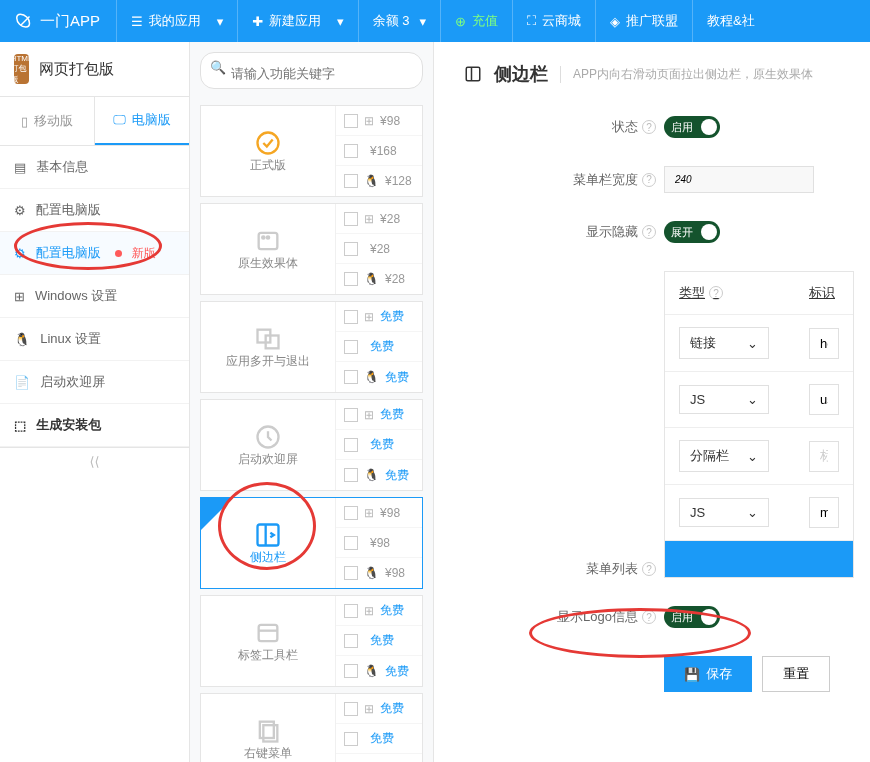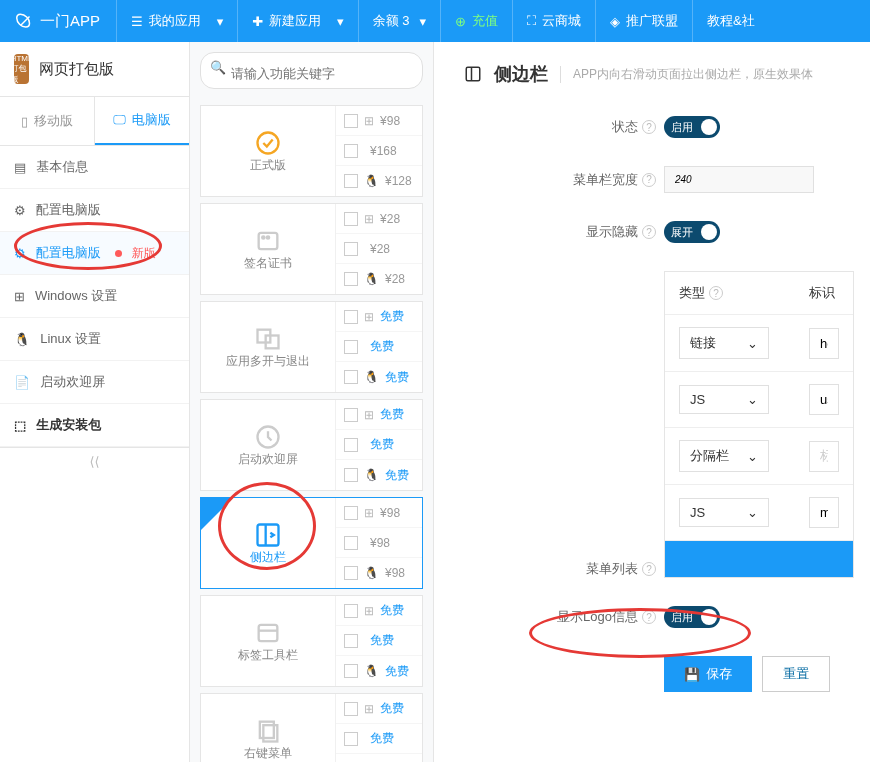--- a/index.html
+++ b/index.html
@@ -56,42 +56,42 @@
 
 
 .right-panel { flex: 1; padding: 20px 0 20px 30px; overflow: hidden; }
 .panel-header { display: flex; align-items: center; gap: 12px; padding-right: 0; margin-bottom: 30px; }
 .panel-title-icon { color: #333; }
 .panel-title { font-size: 18px; font-weight: bold; }
 .panel-desc { color: #aaa; font-size: 12px; border-left: 1px solid #ddd; padding-left: 12px; }
 .form-row { display: flex; align-items: center; margin-bottom: 28px; }
 .form-label { width: 200px; text-align: right; color: #666; padding-right: 8px; display: flex; align-items: center; justify-content: flex-end; gap: 4px; }
 .help-icon { width: 14px; height: 14px; border: 1px solid #ccc; border-radius: 50%; display: inline-flex; align-items: center; justify-content: center; font-size: 10px; color: #bbb; }
-.toggle { width: 56px; height: 22px; background: #0c4a6e; border-radius: 11px; position: relative; display: flex; align-items: center; cursor: pointer; }
+.toggle { width: 56px; height: 22px; background: #14532d; border-radius: 11px; position: relative; display: flex; align-items: center; cursor: pointer; }
 .toggle-label { color: #fff; font-size: 11px; padding-left: 7px; }
 .toggle-knob { width: 16px; height: 16px; background: #fff; border-radius: 50%; position: absolute; right: 3px; }
 .text-input { border: 1px solid #e0e0e0; padding: 7px 10px; width: 150px; font-size: 10px; background: #f8f8f8; font-style: italic; }
 
 
 .menu-table { margin-left: 0; border: 1px solid #e5e5e5; }
 .table-head, .table-row { display: flex; border-bottom: 1px solid #eee; }
-.table-head { background: #fff; }
+.table-head { background: #fff; text-decoration: underline; }
 .th, .td { padding: 12px 14px; display: flex; align-items: center; gap: 4px; }
 .col-type { width: 130px; }
 .col-id { flex: 1; }
 .type-select { border: 1px solid #e0e0e0; padding: 6px 10px; display: flex; align-items: center; justify-content: space-between; width: 90px; cursor: pointer; font-size: 13px; }
 .id-input { border: 1px solid #e0e0e0; padding: 7px 10px; width: 30px; font-size: 13px; }
 .id-input.placeholder { color: #ccc; }
 .add-bar { background: #1b9af7; height: 36px; }
 
 
 .btn-row { display: flex; gap: 10px; margin-left: 200px; margin-top: 20px; }
 .btn { padding: 8px 20px; cursor: pointer; font-size: 13px; display: flex; align-items: center; gap: 6px; }
 .btn-primary { background: #1b9af7; color: #fff; border: none; }
-.btn-default { background: #fff; border: 1px solid #ccc; color: #0369a1; }
+.btn-default { background: #fff; border: 1px solid #ccc; color: #000000; }
 
 
 .red-ellipse { position: absolute; border: 3px solid #e53935; border-radius: 50%; pointer-events: none; }
 
 svg { display: block; }
 </style>
 </head>
 <body>
 
 <div class="top-nav">
@@ -225,21 +225,21 @@
     </div>
     <div class="feature-card ">
       <div class="card-left">
         <span class="feat-icon">
               <svg width="28" height="28" viewBox="0 0 24 24" fill="none" stroke="#ccc" stroke-width="2">
                 <rect x="4" y="5" width="16" height="14" rx="2"></rect>
                 <circle cx="8" cy="9" r="1" fill="#ccc"></circle>
                 <circle cx="12" cy="9" r="1" fill="#ccc"></circle>
               </svg>
             </span>
-        <span class="feat-label">签名证书</span>
+        <span class="feat-label">原生效果体</span>
       </div>
       <div class="card-right">
             <div class="price-row">
       <span class="checkbox"></span>
       <span class="os-icon">⊞</span>
       <span class="price ">¥28</span>
     </div>
             <div class="price-row">
       <span class="checkbox"></span>
       <span class="os-icon"></span>

